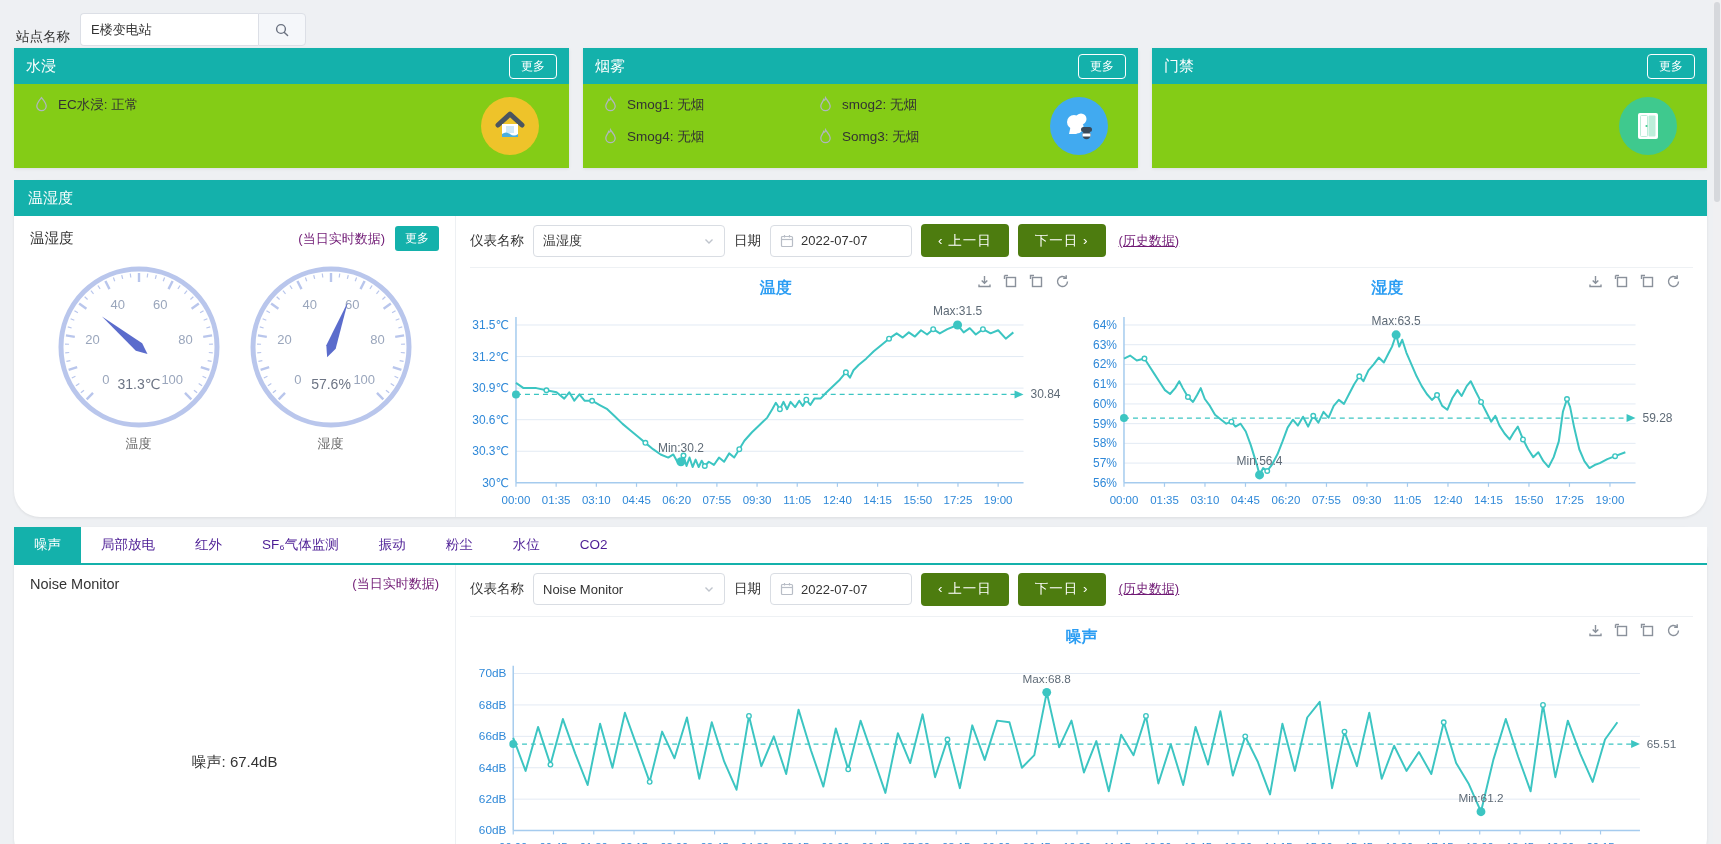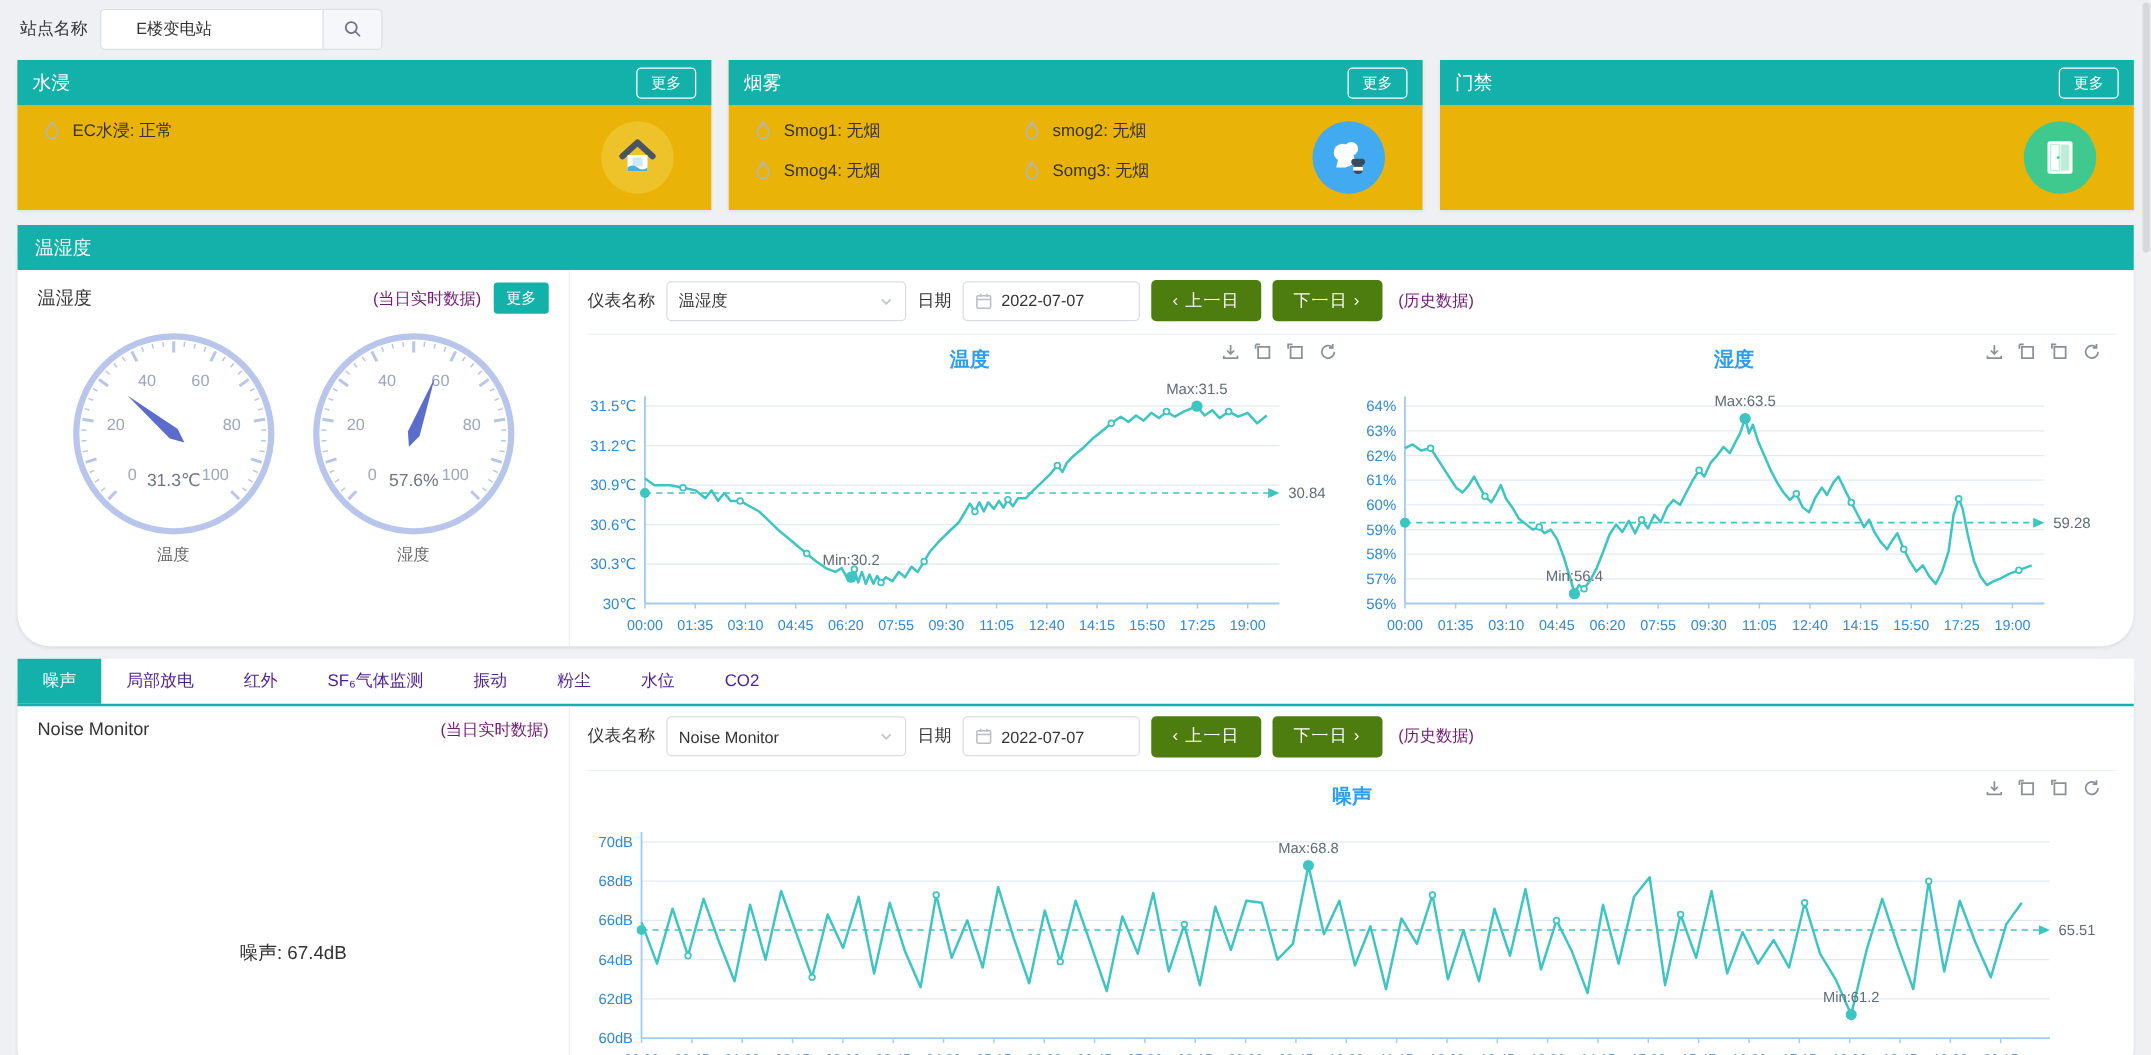--- a/index.html
+++ b/index.html
@@ -1,27 +1,27 @@
 <!DOCTYPE html>
 <html><head>
 <meta charset="utf-8">
 <style>
   * { margin:0; padding:0; box-sizing:border-box; }
   html,body { width:1721px; height:844px; background:#eef0f3; font-family:"Liberation Sans","DejaVu Sans",sans-serif; font-size:13px; color:#333; overflow:hidden; }
   svg { font-family:inherit; display:block; }
   button { font-family:inherit; cursor:pointer; }
 
-  .topbar { height:46px; display:flex; align-items:center; padding:0 16px; gap:10px; }
+  .topbar { height:46px; display:flex; align-items:flex-end; padding:0 16px; gap:10px; }
   .topbar .lbl { font-size:13.5px; color:#333; }
   .searchbox { display:flex; }
-  .searchbox input { width:178px; height:33px; border:1px solid #dcdfe6; border-right:none; border-radius:4px 0 0 4px; padding:0 28px; font-size:13px; color:#333; background:#fff; outline:none; }
+  .searchbox input { width:178px; height:33px; border:1px solid #dcdfe6; border-right:none; border-radius:4px 0 0 4px; padding:0 10px; font-size:13px; color:#333; background:#fff; outline:none; }
   .searchbtn { width:48px; height:33px; border:1px solid #dcdfe6; border-radius:0 4px 4px 0; background:#f5f7fa; display:flex; align-items:center; justify-content:center; }
 
   .cards-row { display:flex; gap:14px; margin:2px 14px 12px; }
-  .card { flex:1; background:#eab308; box-shadow:0 1px 3px rgba(0,0,0,.08); }
+  .card { flex:1; background:#84cc16; box-shadow:0 1px 3px rgba(0,0,0,.08); }
   .card-hd { background:#14b1ab; color:#fff; height:36px; display:flex; align-items:center; justify-content:space-between; padding:0 12px; font-size:15px; }
   .more-outline { background:transparent; border:1px solid #fff; color:#fff; font-size:12px; padding:3px 11px; border-radius:4px; }
   .card-bd { position:relative; height:84px; padding:12px 100px 8px 20px; }
   .stat { display:flex; align-items:flex-start; gap:9px; font-size:13.5px; color:#333; height:24px; }
   .stat svg { flex:none; }
   .grid2 { display:grid; grid-template-columns:1fr 1fr; row-gap:8px; max-width:430px; }
   .bigicon { position:absolute; right:30px; top:50%; transform:translateY(-50%); width:58px; height:58px; border-radius:50%; display:flex; align-items:center; justify-content:center; }
   .bigicon.yellow { background:#eec32a; }
   .bigicon.blue { background:#41aaf0; }
   .bigicon.green { background:#3fc98e; }
@@ -38,21 +38,21 @@
   .gauge { text-align:center; }
   .g-label { font-size:13px; color:#666; margin-top:2px; }
 
   .right-pane { flex:1; min-width:0; padding:8px 14px 4px; }
   .controls { display:flex; align-items:center; gap:9px; padding-bottom:10px; border-bottom:1px solid #eef1f4; font-size:13.5px; color:#333; }
   .selectbox, .datebox { height:32px; border:1px solid #d9dde3; border-radius:4px; background:#fff; display:flex; align-items:center; padding:0 9px; gap:7px; cursor:pointer; }
   .selectbox { width:192px; }
   .selectbox .val { flex:1; font-size:13px; color:#333; }
   .datebox { width:142px; font-size:13px; }
   .btn-teal { height:33px; padding:0 17px; background:#4d7c0f; color:#fff; border:none; border-radius:4px; font-size:13.5px; letter-spacing:1px; }
-  .hist { margin-left:4px; }
+  .hist { margin-left:4px;text-decoration:underline; }
 
   .charts-row { display:flex; }
   .chart-col { flex:1; min-width:0; position:relative; padding-top:2px; }
   .toolbox { position:absolute; top:6px; right:12px; display:flex; gap:11px; z-index:2; }
   .toolbox svg { cursor:pointer; }
   .chart-title { text-align:center; color:#2b9df3; font-weight:bold; font-size:16px; margin-top:8px; }
 
   .tabbar { display:flex; border-bottom:2px solid #14b1ab; background:#fff; }
   .tab { padding:0 20px; height:36px; line-height:36px; font-size:13.5px; color:#4c1d95; cursor:pointer; white-space:nowrap; }
   .tab.active { background:#14b1ab; color:#fff; }

